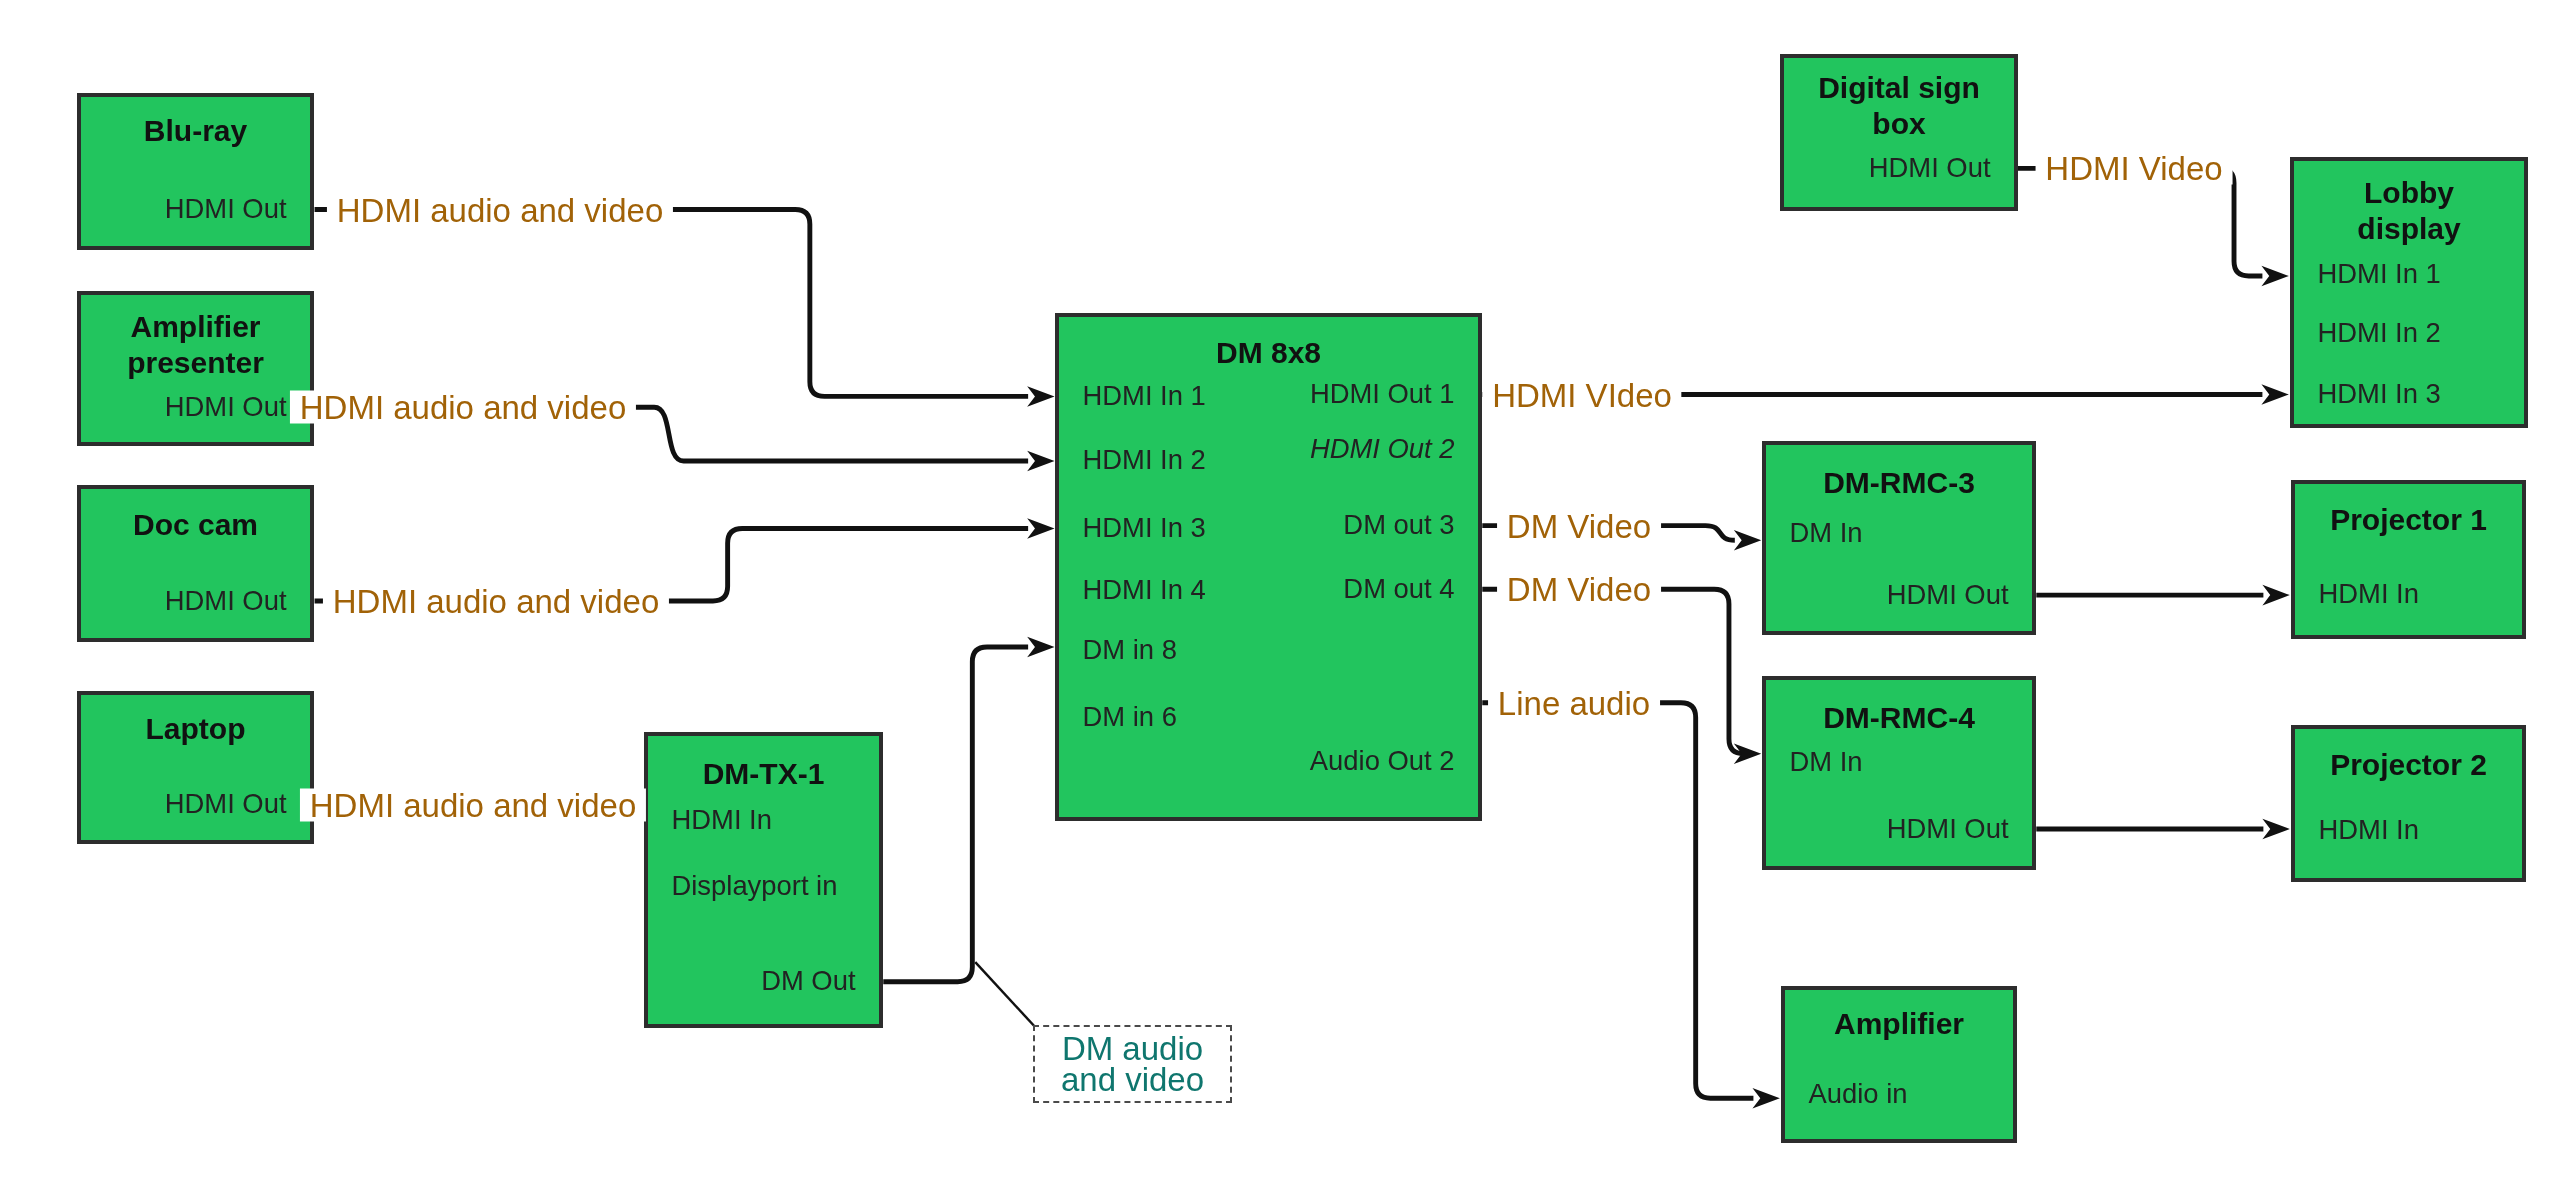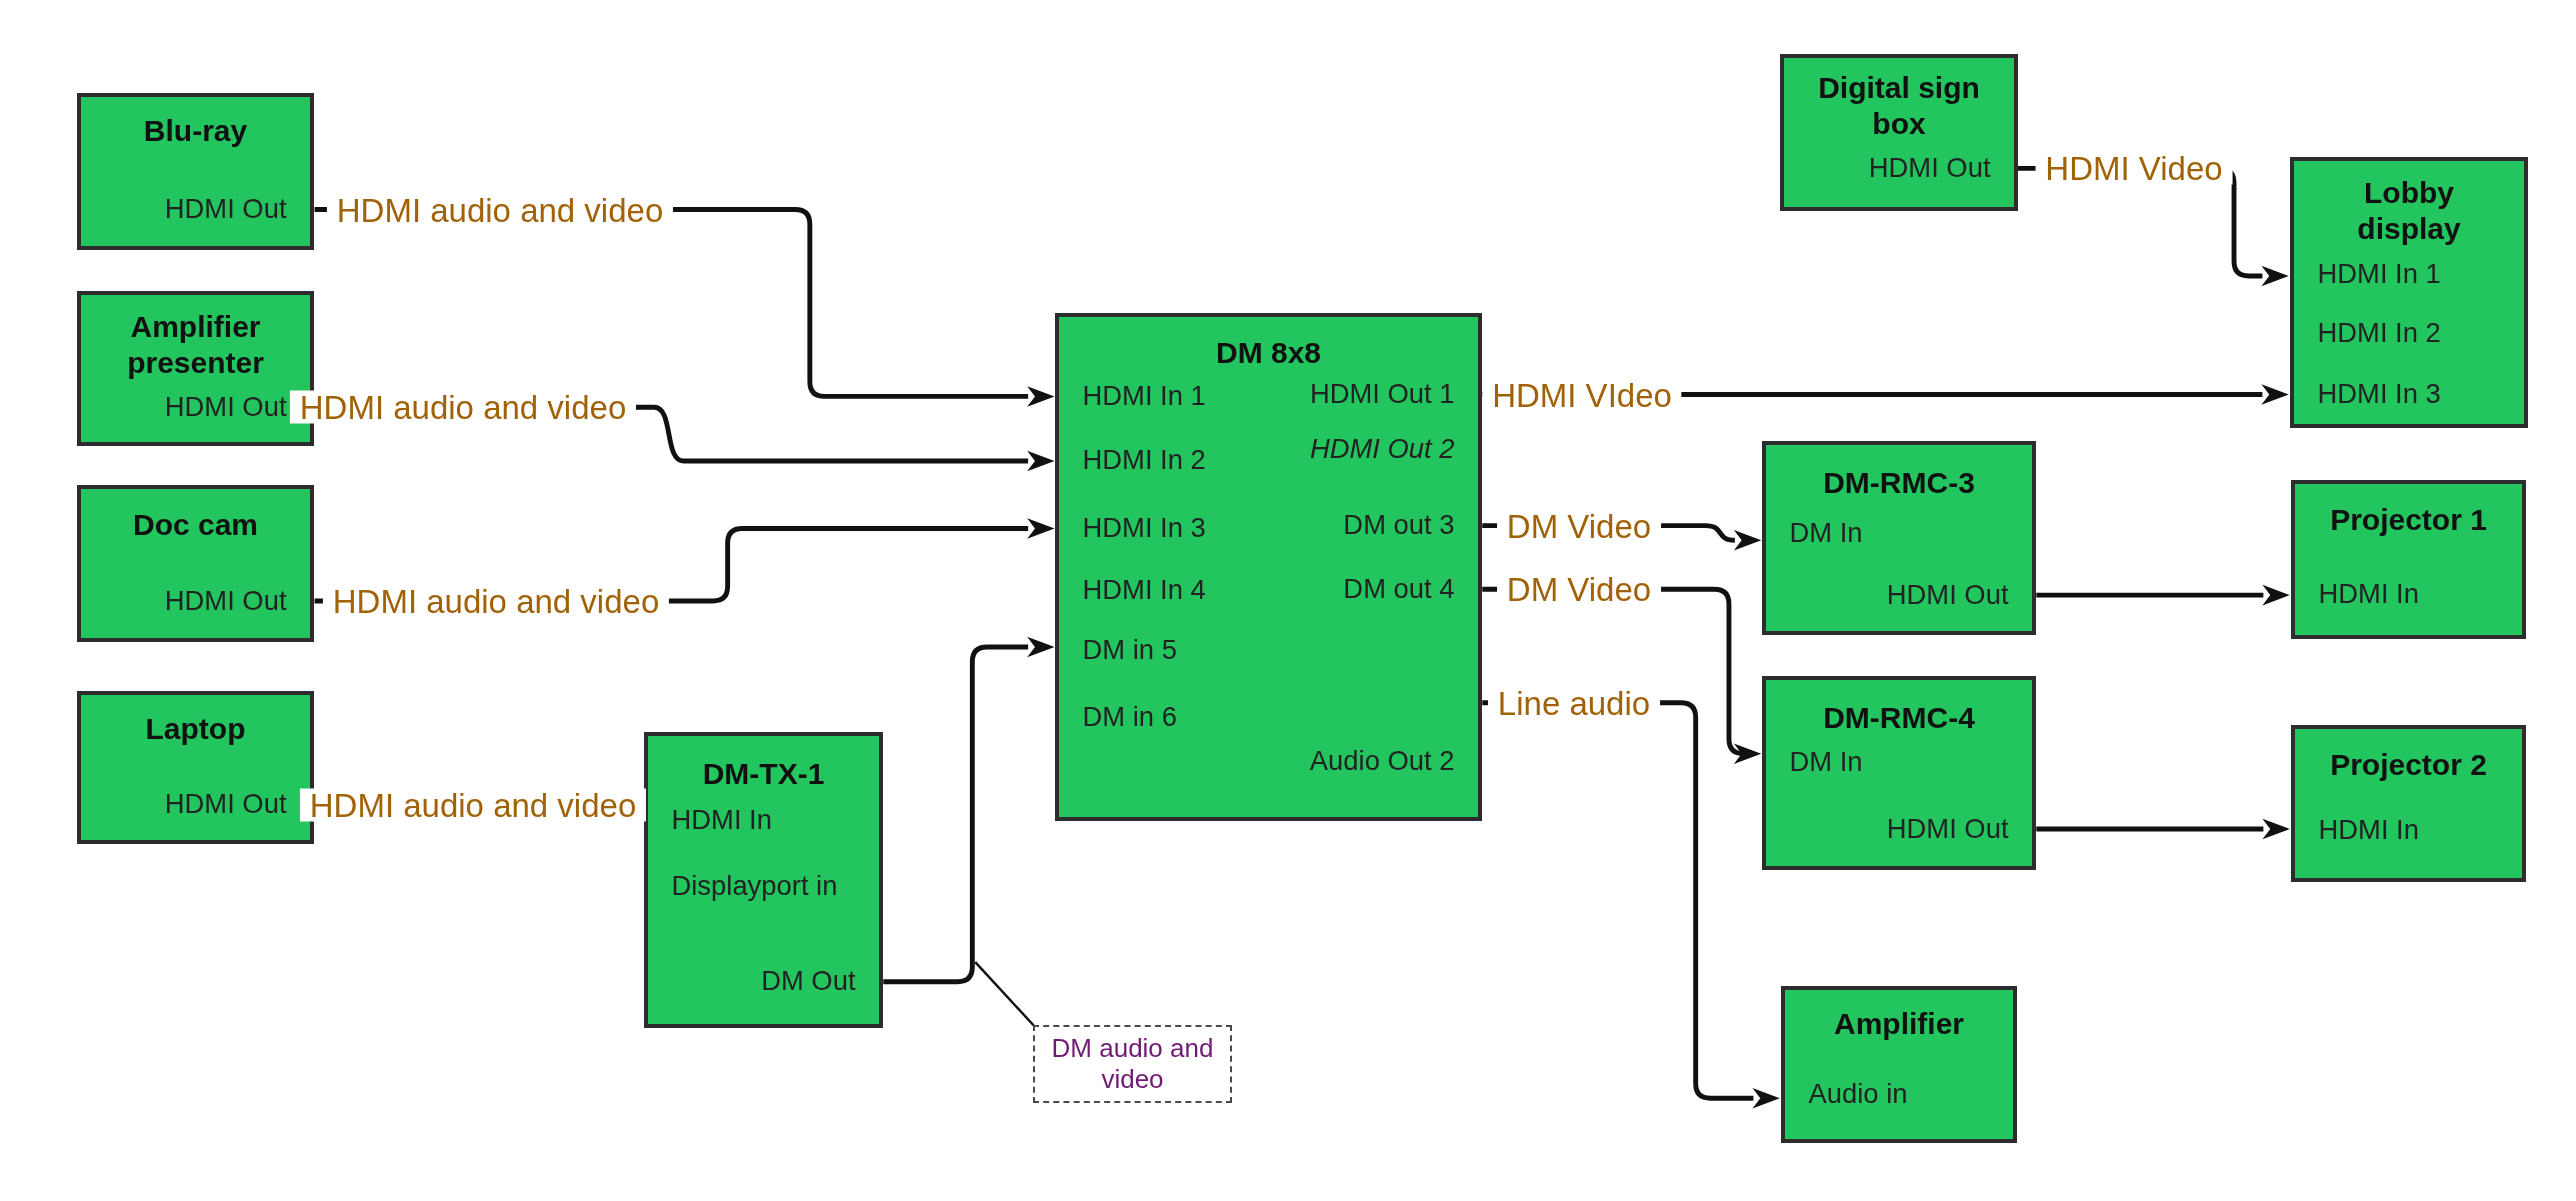--- a/index.html
+++ b/index.html
@@ -55,23 +55,23 @@
   }
   .note{
     position:absolute;
     box-sizing:border-box;
     border:2px dashed #4a4a4a;
     background:#ffffff;
     display:flex;
     align-items:center;
     justify-content:center;
     text-align:center;
-    font-size:26px;
+    font-size:33px;
     line-height:31px;
-    color:#701a75;
+    color:#0f766e;
     padding:3.9px 9.8px;
   }
 </style>
 </head>
 <body>
 
 <div id="canvas">
   <svg id="wires" xmlns="http://www.w3.org/2000/svg" viewBox="0 0 2631 1227">
       <path d="M 321 214 H 812 Q 827 214 827 229 V 390 Q 827 405 842 405 H 1050" fill="none" stroke="#111111" stroke-width="5"></path>
       <polygon points="1077,405 1049,394.5 1057,405 1049,415.5" fill="#111111"></polygon>
@@ -121,21 +121,21 @@
         <div class="port left" style="top: 68px;">HDMI In</div>
         <div class="port left" style="top: 134px;">Displayport in</div>
         <div class="port right" style="top: 229px;">DM Out</div>
       </div>
       <div class="node" style="left: 1055px; top: 313px; width: 427px; height: 508px;">
         <div class="node-title" style="top: 17.6px; width: 388px;">DM 8x8</div>
         <div class="port left" style="top: 63px;">HDMI In 1</div>
         <div class="port left" style="top: 127px;">HDMI In 2</div>
         <div class="port left" style="top: 195px;">HDMI In 3</div>
         <div class="port left" style="top: 257px;">HDMI In 4</div>
-        <div class="port left" style="top: 317px;">DM in 5</div>
+        <div class="port left" style="top: 317px;">DM in 8</div>
         <div class="port left" style="top: 384px;">DM in 6</div>
         <div class="port right" style="top: 61px;">HDMI Out 1</div>
         <div class="port right" style="top: 116px; font-style: italic;">HDMI Out 2</div>
         <div class="port right" style="top: 192px;">DM out 3</div>
         <div class="port right" style="top: 256px;">DM out 4</div>
         <div class="port right" style="top: 428px;">Audio Out 2</div>
       </div>
       <div class="node" style="left: 1780px; top: 54px; width: 238px; height: 157px;">
         <div class="node-title" style="top: 11.7px; width: 181px;">Digital sign box</div>
         <div class="port right" style="top: 94px;">HDMI Out</div>

